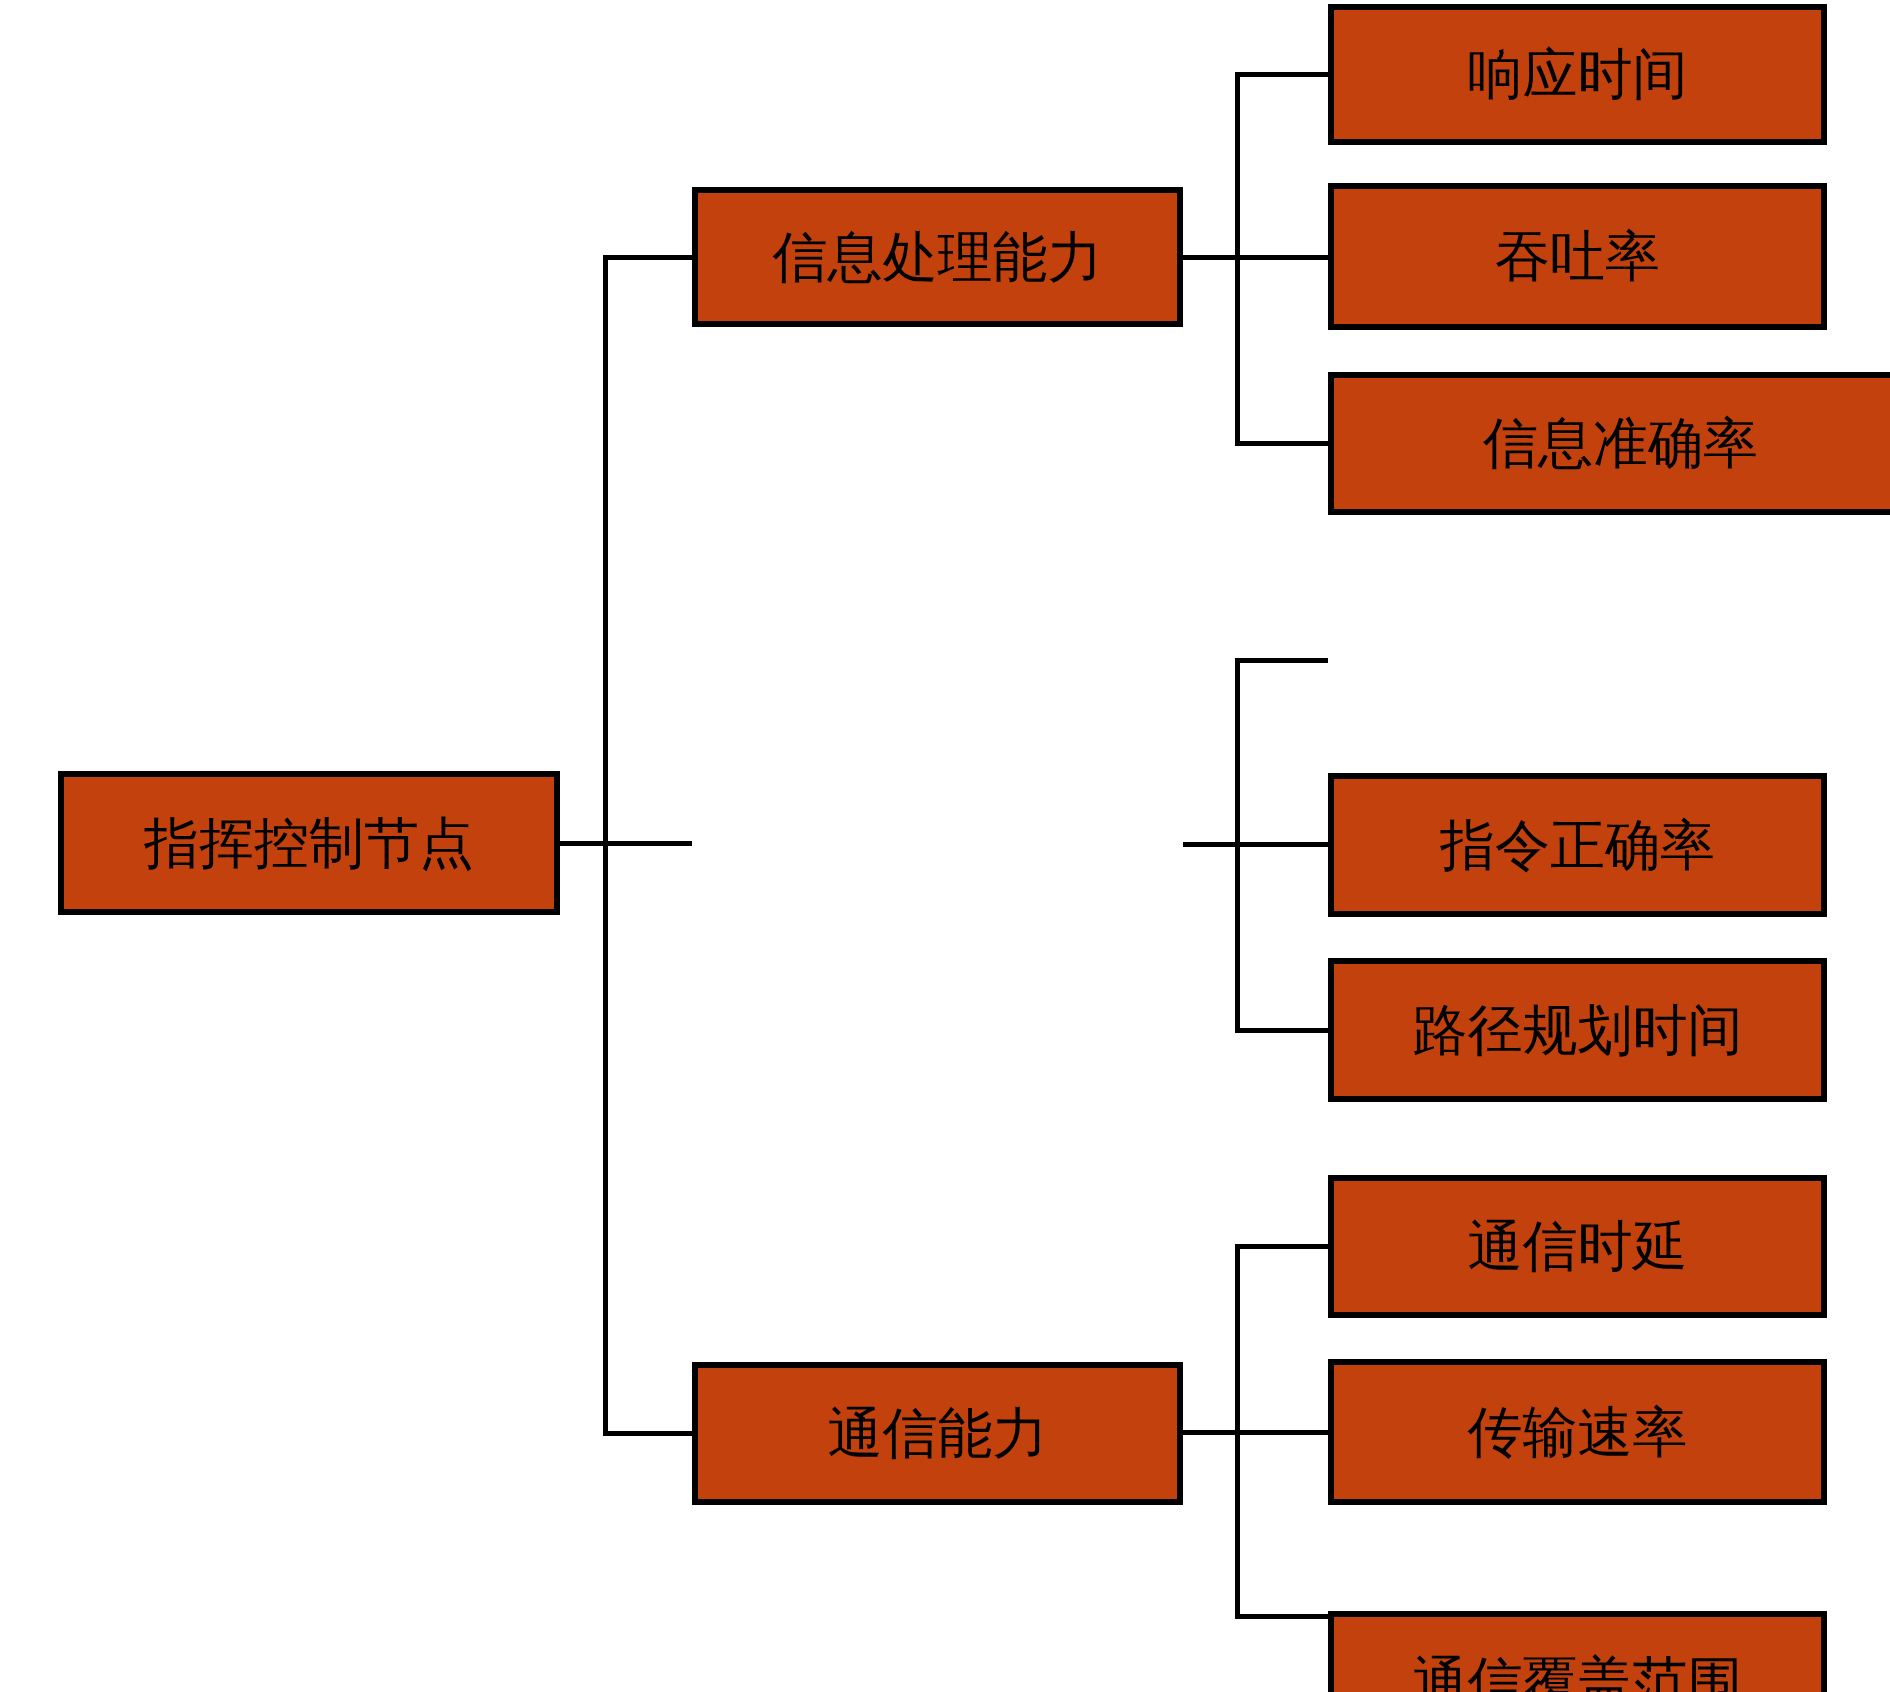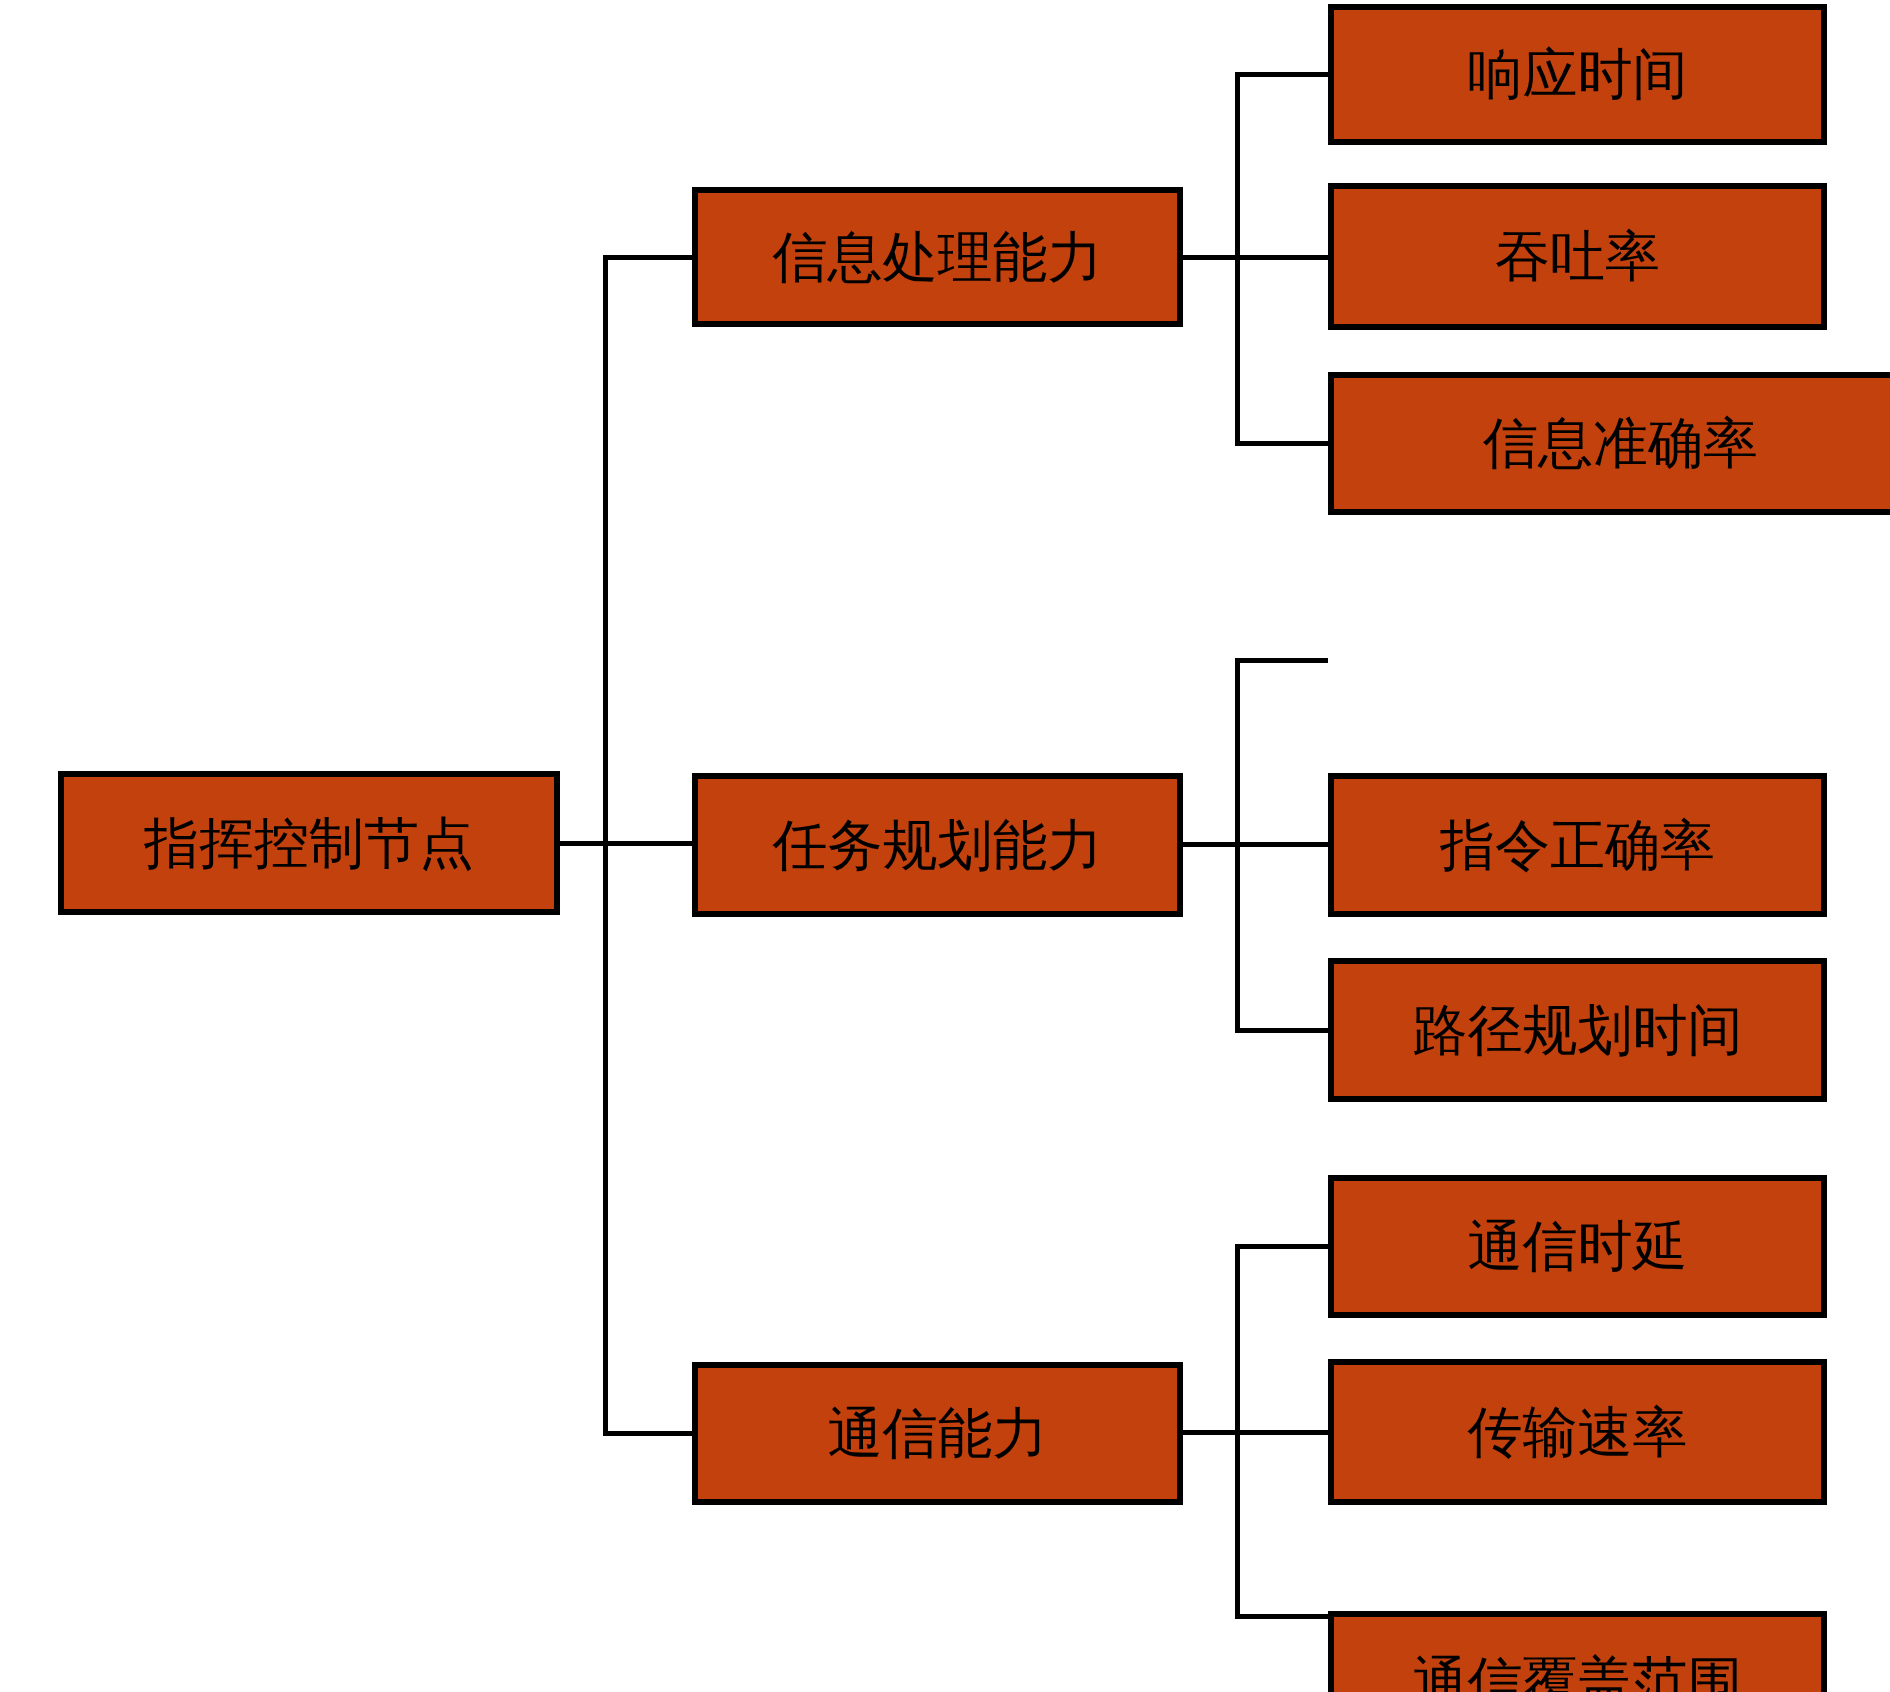--- a/index.html
+++ b/index.html
@@ -60,23 +60,20 @@
   <div class="line" style="left:1183px; top:1430px; width:145px; height:5px;"></div>
   <div class="line" style="left:1235px; top:1614px; width:93px; height:5px;"></div>
 
   <div class="node" style="left:58px; top:771px; width:502px; height:144px;">
     <span>指挥控制节点</span>
   </div>
 
   <div class="node" style="left:692px; top:187px; width:491px; height:140px;">
     <span>信息处理能力</span>
   </div>
-  <div class="node" style="left:692px; top:773px; width:491px; height:144px;">
-    <span>任务规划能力</span>
-  </div>
   <div class="node" style="left:692px; top:1362px; width:491px; height:143px;">
     <span>通信能力</span>
   </div>
 
   <div class="node" style="left:1328px; top:4px; width:499px; height:141px;">
     <span>响应时间</span>
   </div>
   <div class="node" style="left:1328px; top:183px; width:499px; height:147px;">
     <span>吞吐率</span>
   </div>

